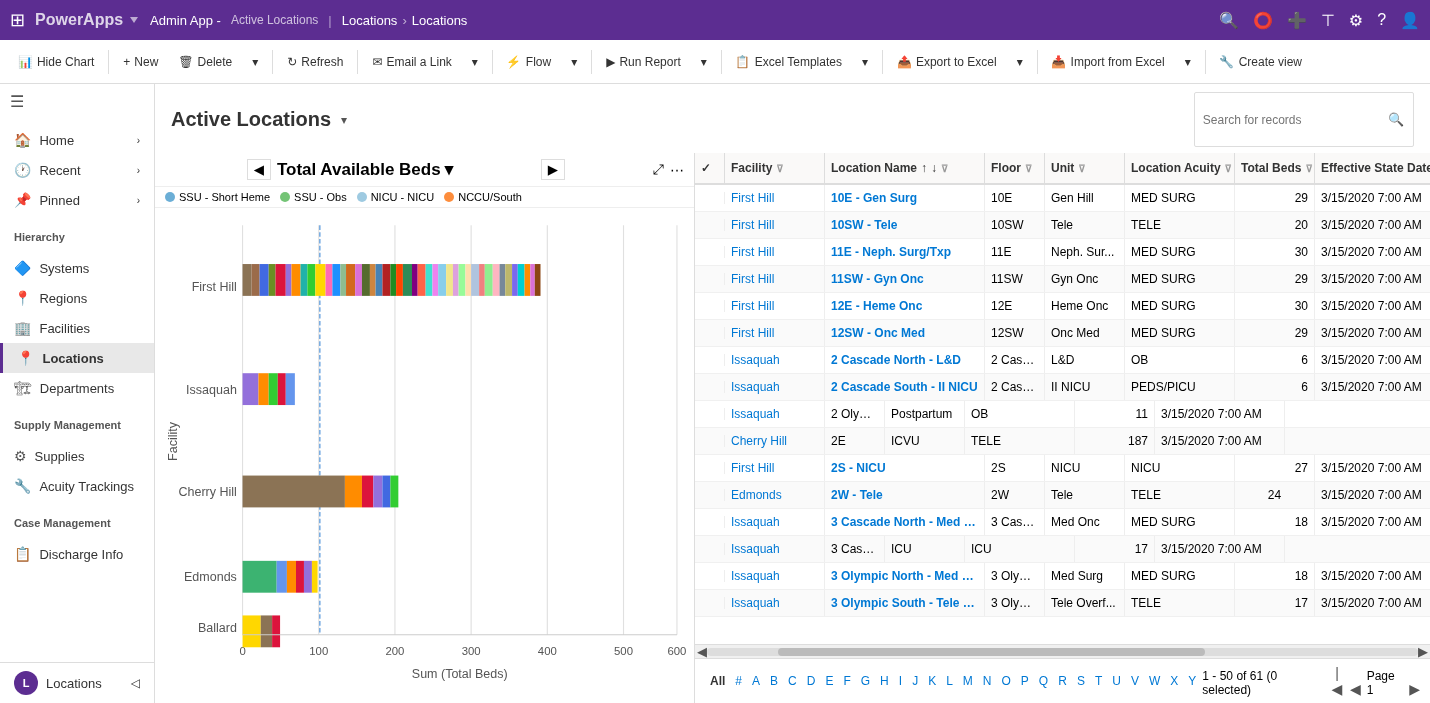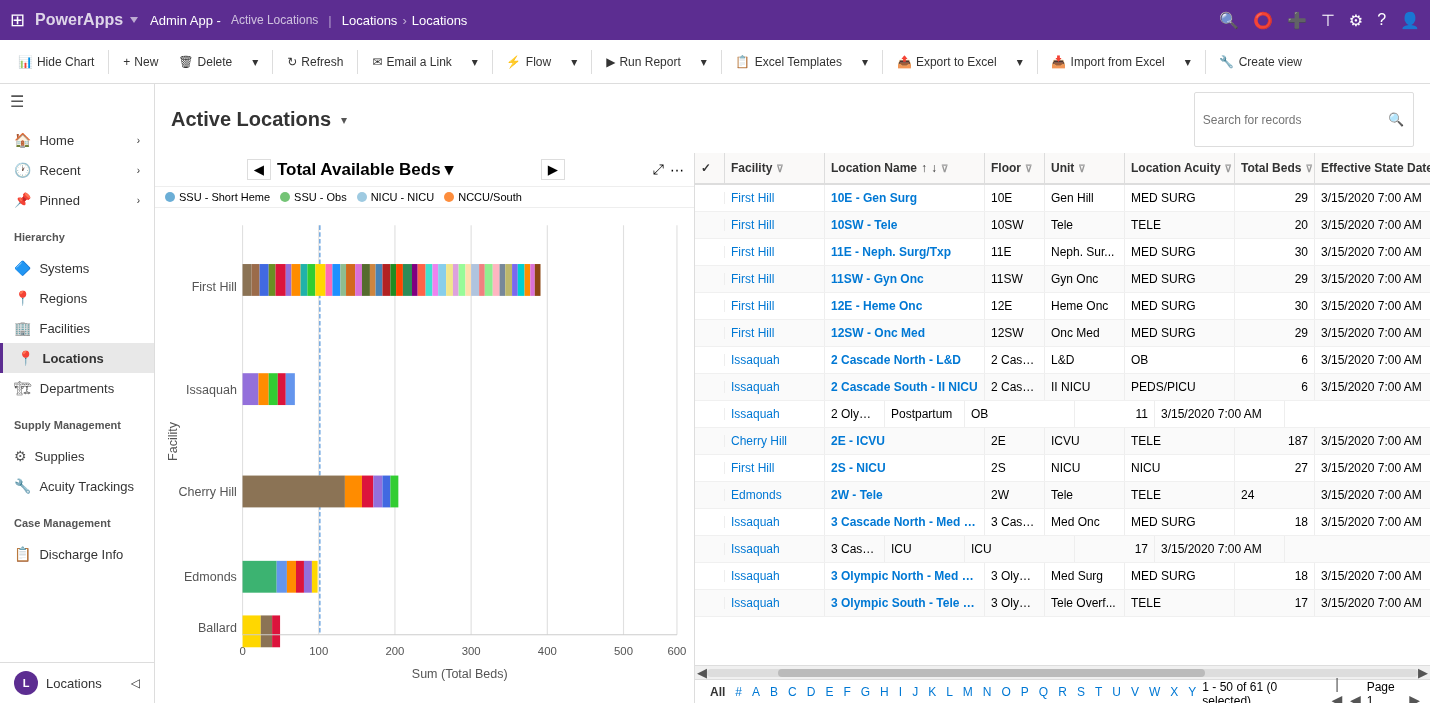--- a/index.html
+++ b/index.html
@@ -194,21 +194,21 @@
     .fl-col { width: 60px; flex-shrink: 0; }
     .un-col { width: 80px; flex-shrink: 0; }
     .ac-col { width: 110px; flex-shrink: 0; }
     .bd-col { width: 80px; flex-shrink: 0; text-align: right; }
     .ed-col { width: 130px; flex-shrink: 0; }
 
     
     .pagination-bar {
       border-top: 1px solid #ddd;
       display: flex; align-items: center; gap: 0;
-      padding: 0 10px; height: 24px; font-size: 12px;
+      padding: 0 10px; height: 45px; font-size: 12px;
     }
     .alpha-btns { display: flex; flex-wrap: nowrap; overflow: hidden; }
     .alpha-btn {
       padding: 2px 5px; cursor: pointer; color: #0078d4; border: none; background: none;
       font-size: 12px;
     }
     .alpha-btn.active { font-weight: 700; color: #333; }
     .page-info { margin-left: auto; display: flex; align-items: flex-end; gap: 6px; }
     .page-nav-btn { border: none; background: none; cursor: pointer; font-size: 14px; color: #555; }
 
@@ -692,21 +692,20 @@
       <div class="grid-cell fl-col">2 Olympic ...</div>
       <div class="grid-cell un-col">Postpartum</div>
       <div class="grid-cell ac-col">OB</div>
       <div class="grid-cell bd-col" style="text-align:right;">11</div>
       <div class="grid-cell ed-col">3/15/2020 7:00 AM</div>
 
     </div>
             <div class="grid-row">
       <div class="grid-cell check-col"></div>
       <div class="grid-cell fc-col link-cell">Cherry Hill</div>
-      <div class="grid-cell ln-col link-cell">2E - ICVU</div>
       <div class="grid-cell fl-col">2E</div>
       <div class="grid-cell un-col">ICVU</div>
       <div class="grid-cell ac-col">TELE</div>
       <div class="grid-cell bd-col" style="text-align:right;">187</div>
       <div class="grid-cell ed-col">3/15/2020 7:00 AM</div>
 
     </div>
             <div class="grid-row">
       <div class="grid-cell check-col"></div>
       <div class="grid-cell fc-col link-cell">First Hill</div>
@@ -718,21 +717,21 @@
       <div class="grid-cell ed-col">3/15/2020 7:00 AM</div>
 
     </div>
             <div class="grid-row">
       <div class="grid-cell check-col"></div>
       <div class="grid-cell fc-col link-cell">Edmonds</div>
       <div class="grid-cell ln-col link-cell">2W - Tele</div>
       <div class="grid-cell fl-col">2W</div>
       <div class="grid-cell un-col">Tele</div>
       <div class="grid-cell ac-col">TELE</div>
-      <div class="grid-cell bd-col" style="text-align:left;">24</div>
+      <div class="grid-cell bd-col" style="text-align:center;">24</div>
       <div class="grid-cell ed-col">3/15/2020 7:00 AM</div>
 
     </div>
             <div class="grid-row">
       <div class="grid-cell check-col"></div>
       <div class="grid-cell fc-col link-cell">Issaquah</div>
       <div class="grid-cell ln-col link-cell">3 Cascade North - Med Onc</div>
       <div class="grid-cell fl-col">3 Cascade ...</div>
       <div class="grid-cell un-col">Med Onc</div>
       <div class="grid-cell ac-col">MED SURG</div>

